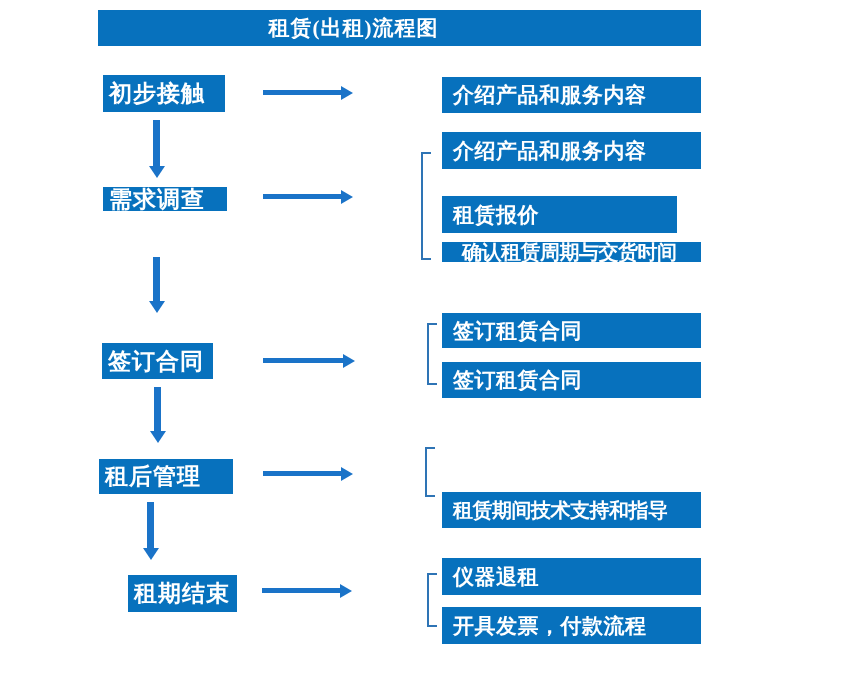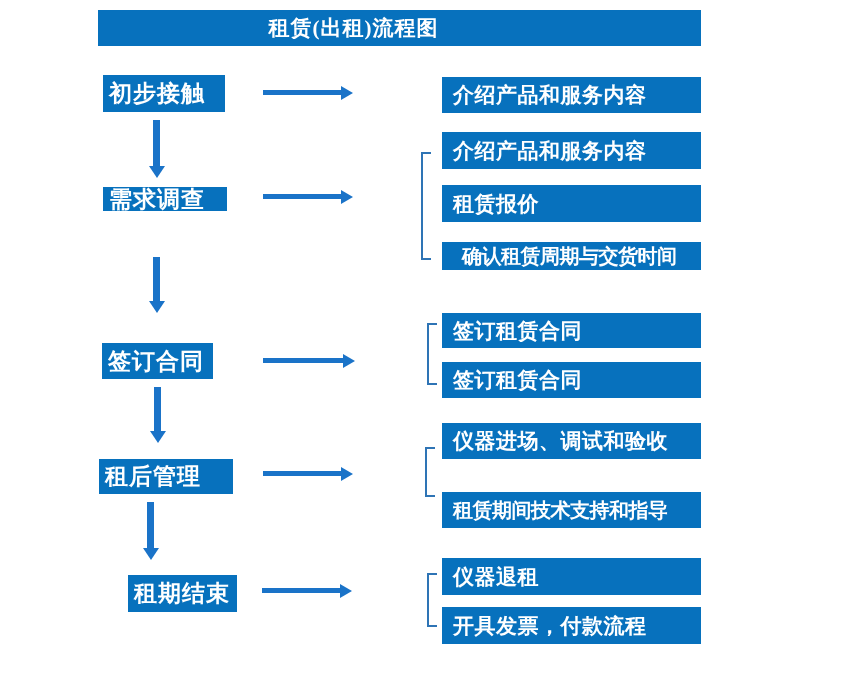--- a/index.html
+++ b/index.html
@@ -95,25 +95,24 @@
   </div>
 
   <div class="bracket" style="left:421px;top:152px;height:108px;"></div>
   <div class="bracket" style="left:427px;top:323px;height:62px;"></div>
   <div class="bracket" style="left:425px;top:447px;height:50px;"></div>
   <div class="bracket" style="left:427px;top:573px;height:54px;"></div>
 
   <div class="box detail" style="left:442px;top:77px;width:259px;height:36px;">介绍产品和服务内容</div>
 
   <div class="box detail" style="left:442px;top:132px;width:259px;height:37px;">介绍产品和服务内容</div>
-  <div class="box detail" style="left:442px;top:185px;width:259px;height:37px;">租赁报价</div>
-  <div class="box detail tight" style="left:442px;top:242px;width:259px;height:28px;padding-left:20px;">确认租赁周期与交货时间</div>
+  <div class="box detail" style="left:442px;top:196px;width:235px;height:37px;">租赁报价</div>
+  <div class="box detail tight" style="left:442px;top:242px;width:259px;height:20px;padding-left:20px;">确认租赁周期与交货时间</div>
 
   <div class="box detail" style="left:442px;top:313px;width:259px;height:35px;">签订租赁合同</div>
   <div class="box detail" style="left:442px;top:362px;width:259px;height:36px;">签订租赁合同</div>
 
-  <div class="box detail" style="left:442px;top:423px;width:259px;height:36px;">仪器进场、调试和验收</div>
   <div class="box detail tight" style="left:442px;top:492px;width:259px;height:36px;">租赁期间技术支持和指导</div>
 
   <div class="box detail" style="left:442px;top:558px;width:259px;height:37px;">仪器退租</div>
   <div class="box detail" style="left:442px;top:607px;width:259px;height:37px;font-family:Liberation Serif, serif;">开具发票，付款流程</div>
 
 </div>
 
 </body></html>

